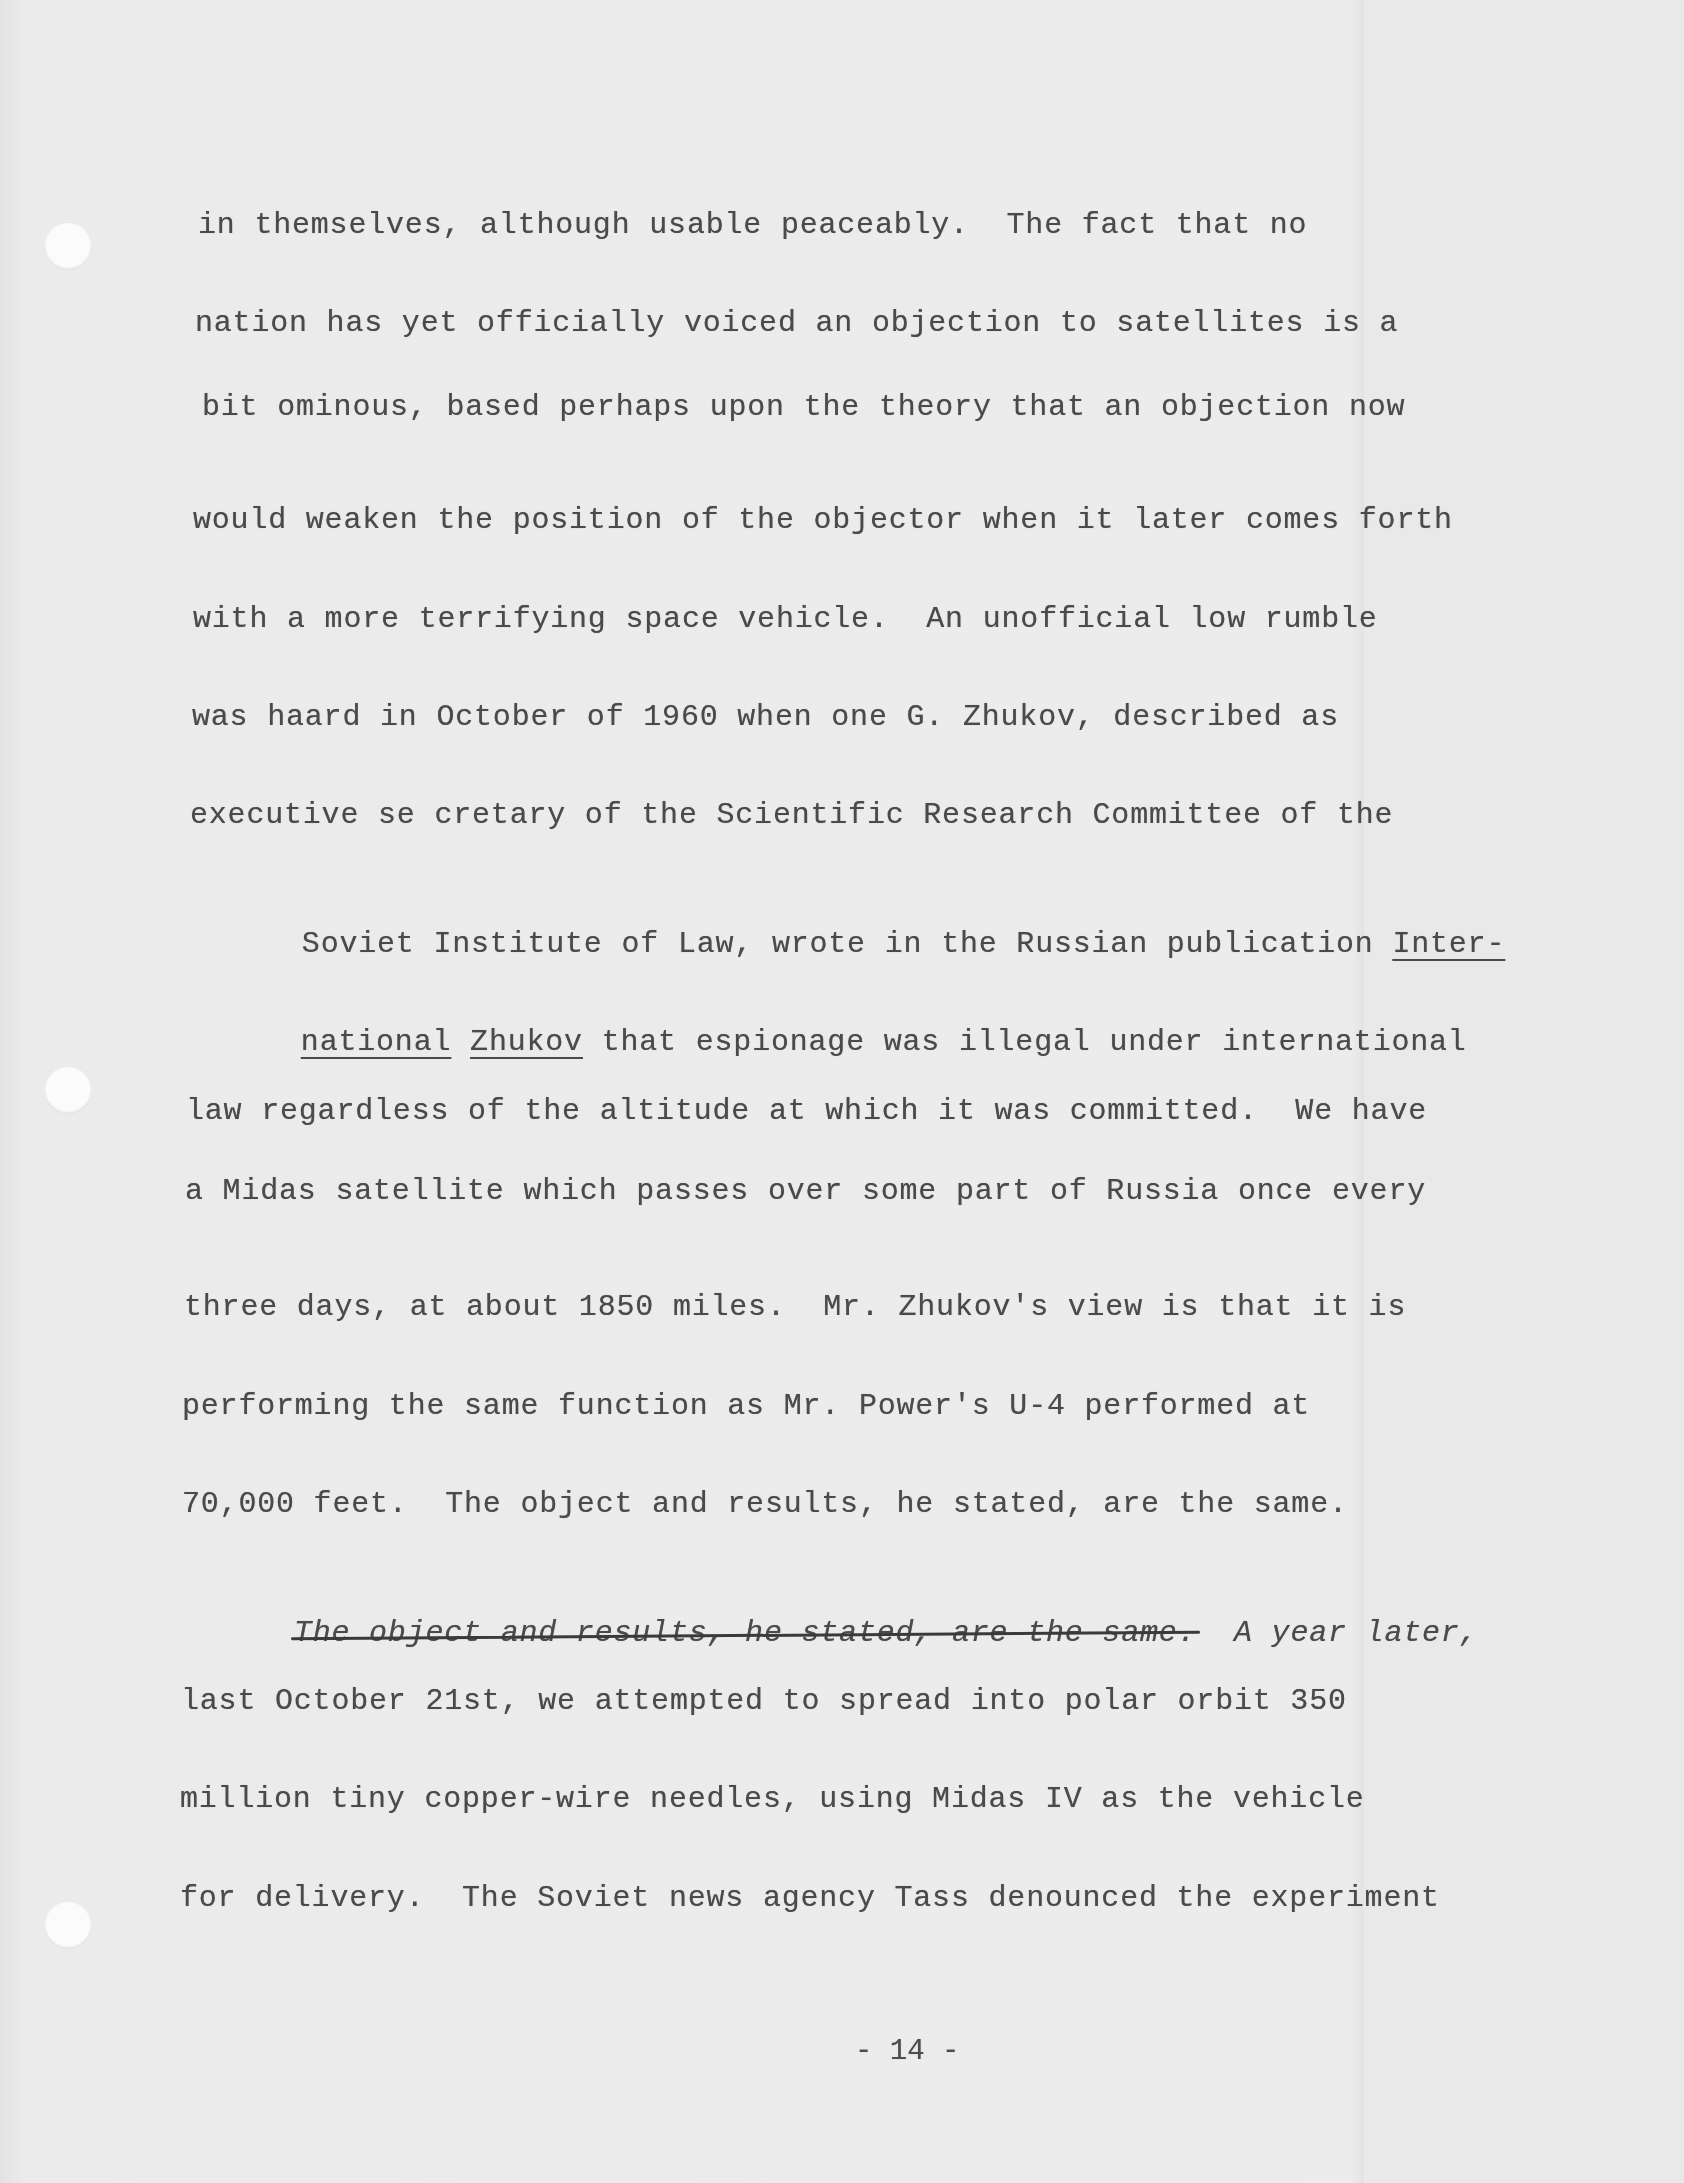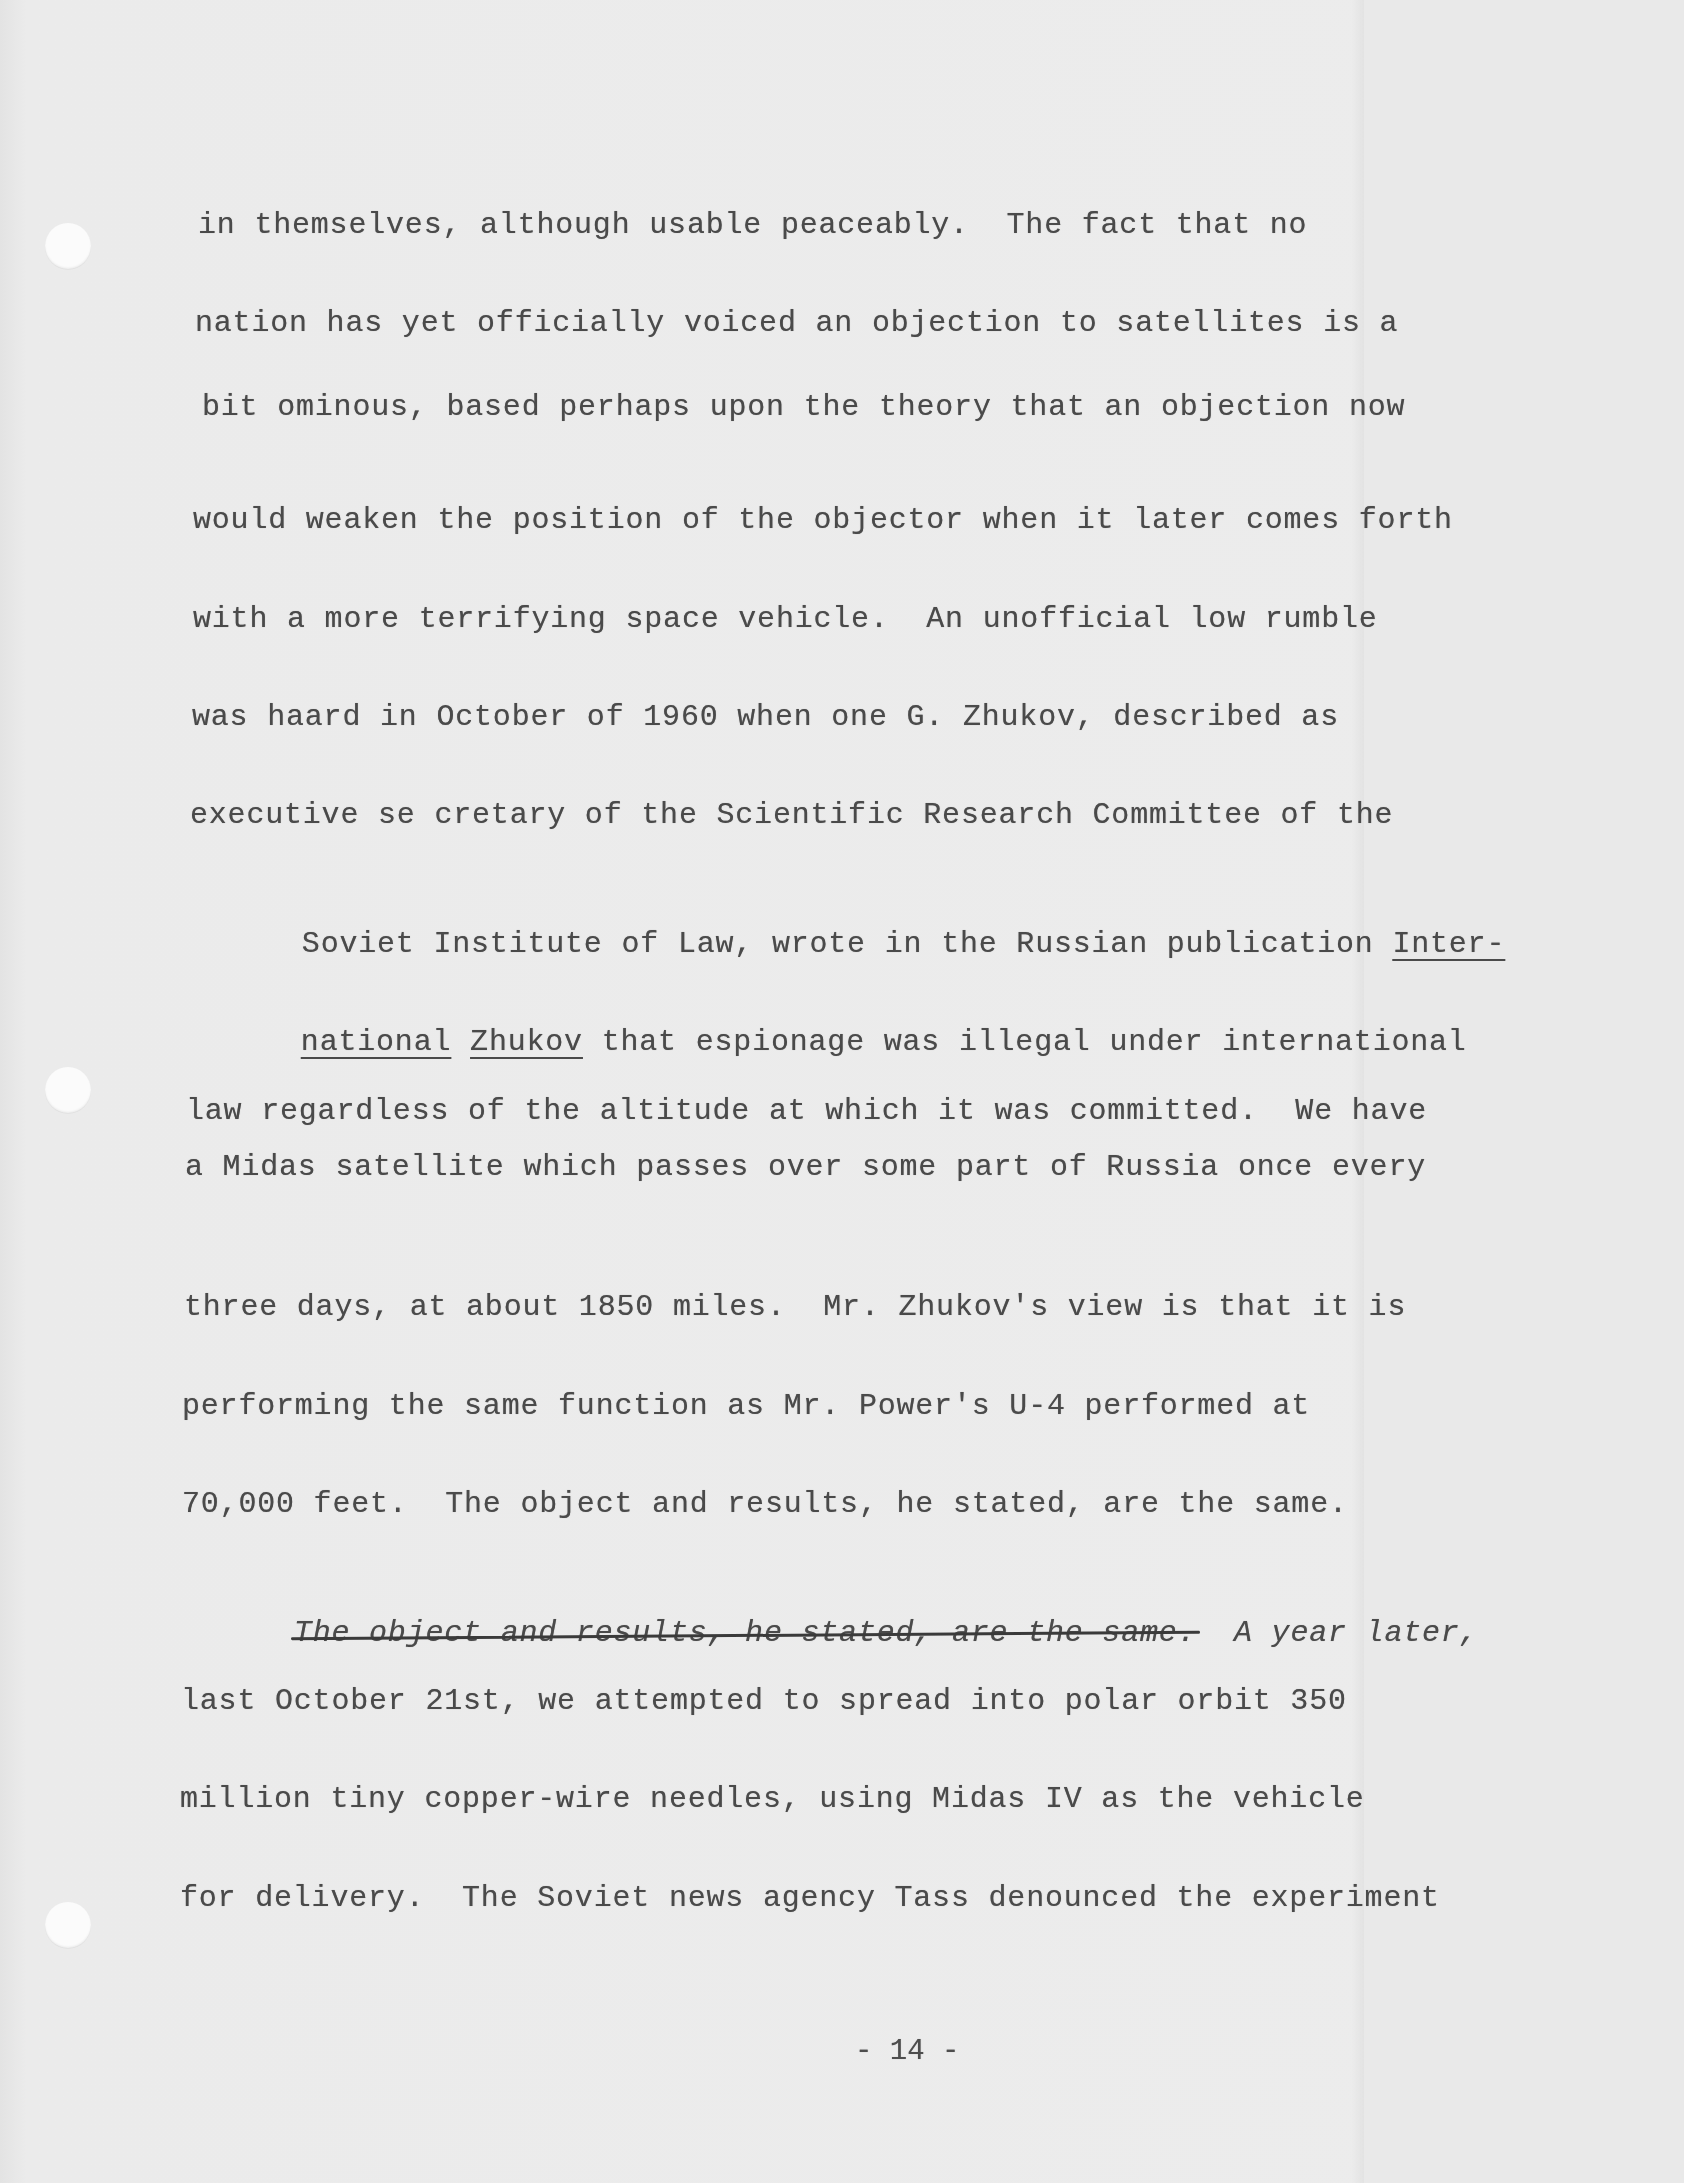--- a/index.html
+++ b/index.html
@@ -90,21 +90,21 @@
 
     <div class="text-line" style="left:189px; top:899px;">
       <span>Soviet Institute of Law, wrote in the Russian publication </span><span class="u">Inter-</span>
     </div>
 
     <div class="text-line" style="left:188px; top:997px;">
       <span class="u">national</span><span> </span><span class="u">Zhukov</span><span> that espionage was illegal under international</span>
     </div>
 
     <div class="text-line" style="left:186px; top:1096px;">law regardless of the altitude at which it was committed.  We have</div>
-    <div class="text-line" style="left:185px; top:1152px;">a Midas satellite which passes over some part of Russia once every</div>
+    <div class="text-line" style="left:185px; top:1176px;">a Midas satellite which passes over some part of Russia once every</div>
     <div class="text-line" style="left:184px; top:1292px;">three days, at about 1850 miles.  Mr. Zhukov's view is that it is</div>
     <div class="text-line" style="left:182px; top:1391px;">performing the same function as Mr. Power's U-4 performed at</div>
     <div class="text-line" style="left:182px; top:1489px;">70,000 feet.  The object and results, he stated, are the same.</div>
 
     <div class="text-line" style="left:181px; top:1588px;font-style:italic;">
       <span class="strike">The object and results, he stated, are the same.</span><span>  A year later,</span>
     </div>
 
     <div class="text-line" style="left:181px; top:1686px;">last October 21st, we attempted to spread into polar orbit 350</div>
     <div class="text-line" style="left:180px; top:1784px;">million tiny copper-wire needles, using Midas IV as the vehicle</div>

